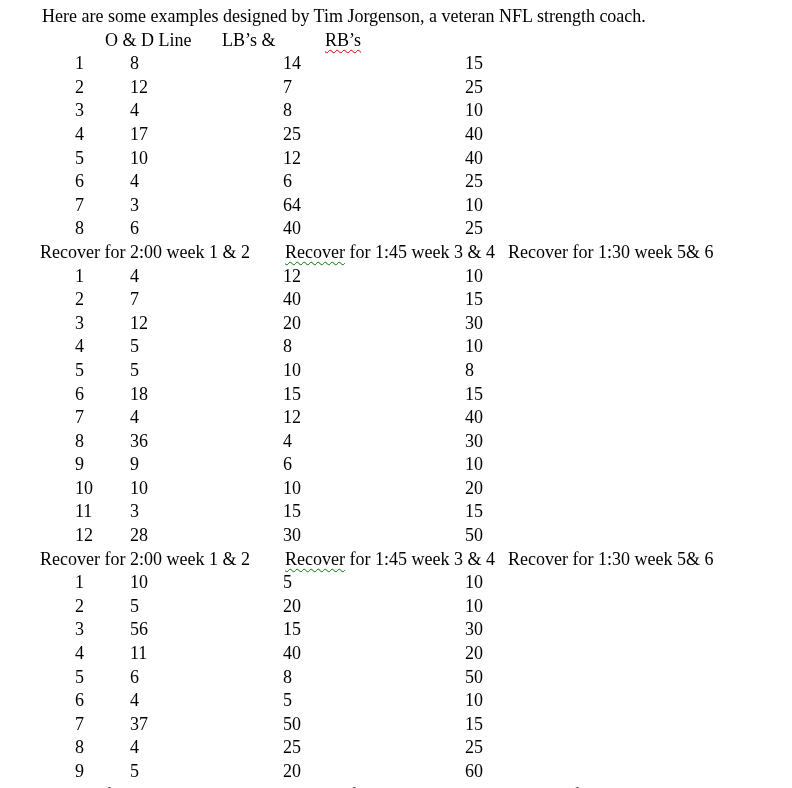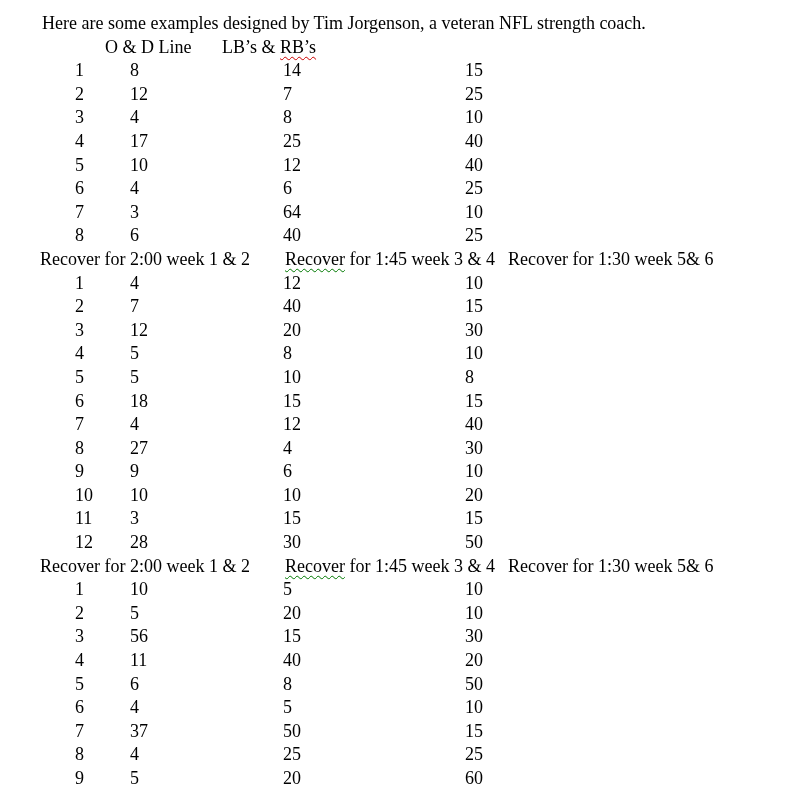--- a/index.html
+++ b/index.html
@@ -1,20 +1,20 @@
 <!DOCTYPE html>
 <html style="--sq-red: #cc0000; --sq-green: #007700;"><head>
 <meta charset="utf-8">
 <style>
   html,body{margin:0;padding:0;background:#ffffff;}
   .page{
     position:relative;
     width:792px;height:788px;
     box-sizing:border-box;
-    padding-top:12px;
+    padding-top:5px;
     overflow:hidden;
     background:#ffffff;
     color:#000000;
     font-family:"Liberation Serif","DejaVu Serif",serif;
     font-size:18px;
   }
   .line{position:relative;height:23.6px;line-height:23.6px;white-space:nowrap;}
   .title{padding-left:42px;}
   .cell{position:absolute;top:0;}
   
@@ -22,20 +22,21 @@
   
   .c0{left:75px}.c1{left:130px}.c2{left:283px}.c3{left:465px}
   
   .r1{left:40px}.r2{left:285px}.r3{left:508px}
   .sq-red{
     text-decoration-line:underline;
     text-decoration-style:wavy;
     text-decoration-color:var(--sq-red,#cc0000);
     text-decoration-thickness:1px;
     text-underline-offset:3px;
+    margin-left:45px;
   }
   .sq-green{
     text-decoration-line:underline;
     text-decoration-style:wavy;
     text-decoration-color:var(--sq-green,#007700);
     text-decoration-thickness:1px;
     text-underline-offset:3px;
   }
 </style>
 </head>
@@ -140,21 +141,21 @@
         <span class="cell c3">15</span>
       </div>
       <div class="line">
         <span class="cell c0">7</span>
         <span class="cell c1">4</span>
         <span class="cell c2">12</span>
         <span class="cell c3">40</span>
       </div>
       <div class="line">
         <span class="cell c0">8</span>
-        <span class="cell c1">27</span>
+        <span class="cell c1">36</span>
         <span class="cell c2">4</span>
         <span class="cell c3">30</span>
       </div>
       <div class="line">
         <span class="cell c0">9</span>
         <span class="cell c1">9</span>
         <span class="cell c2">6</span>
         <span class="cell c3">10</span>
       </div>
       <div class="line">

